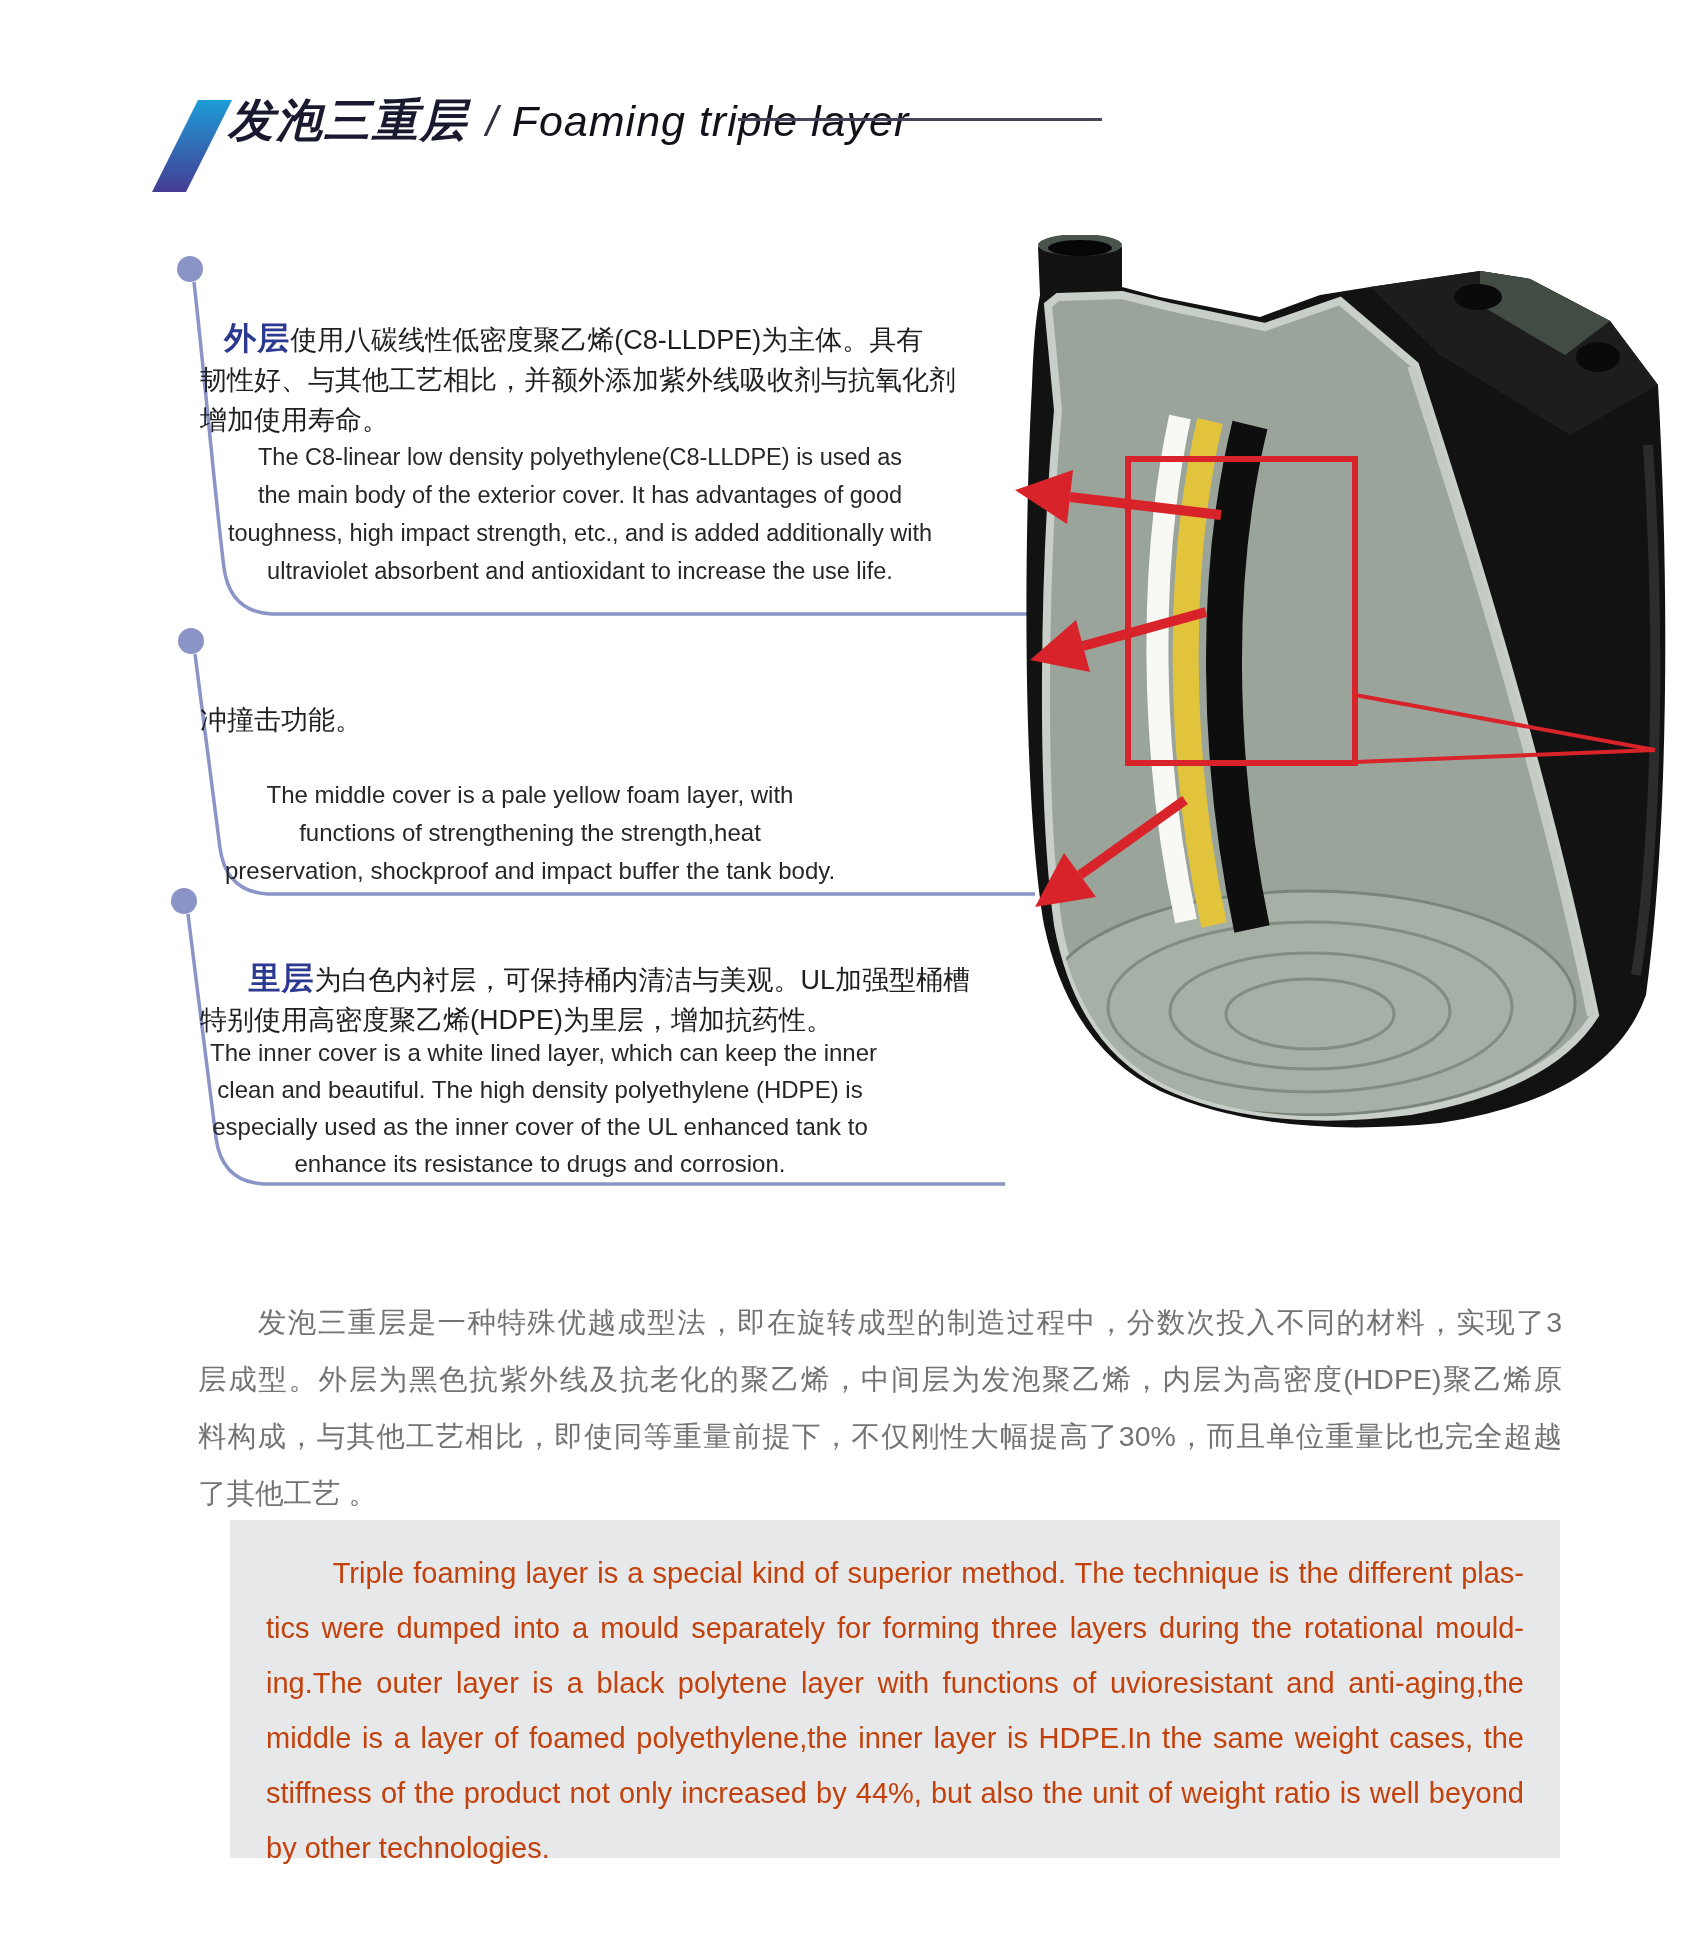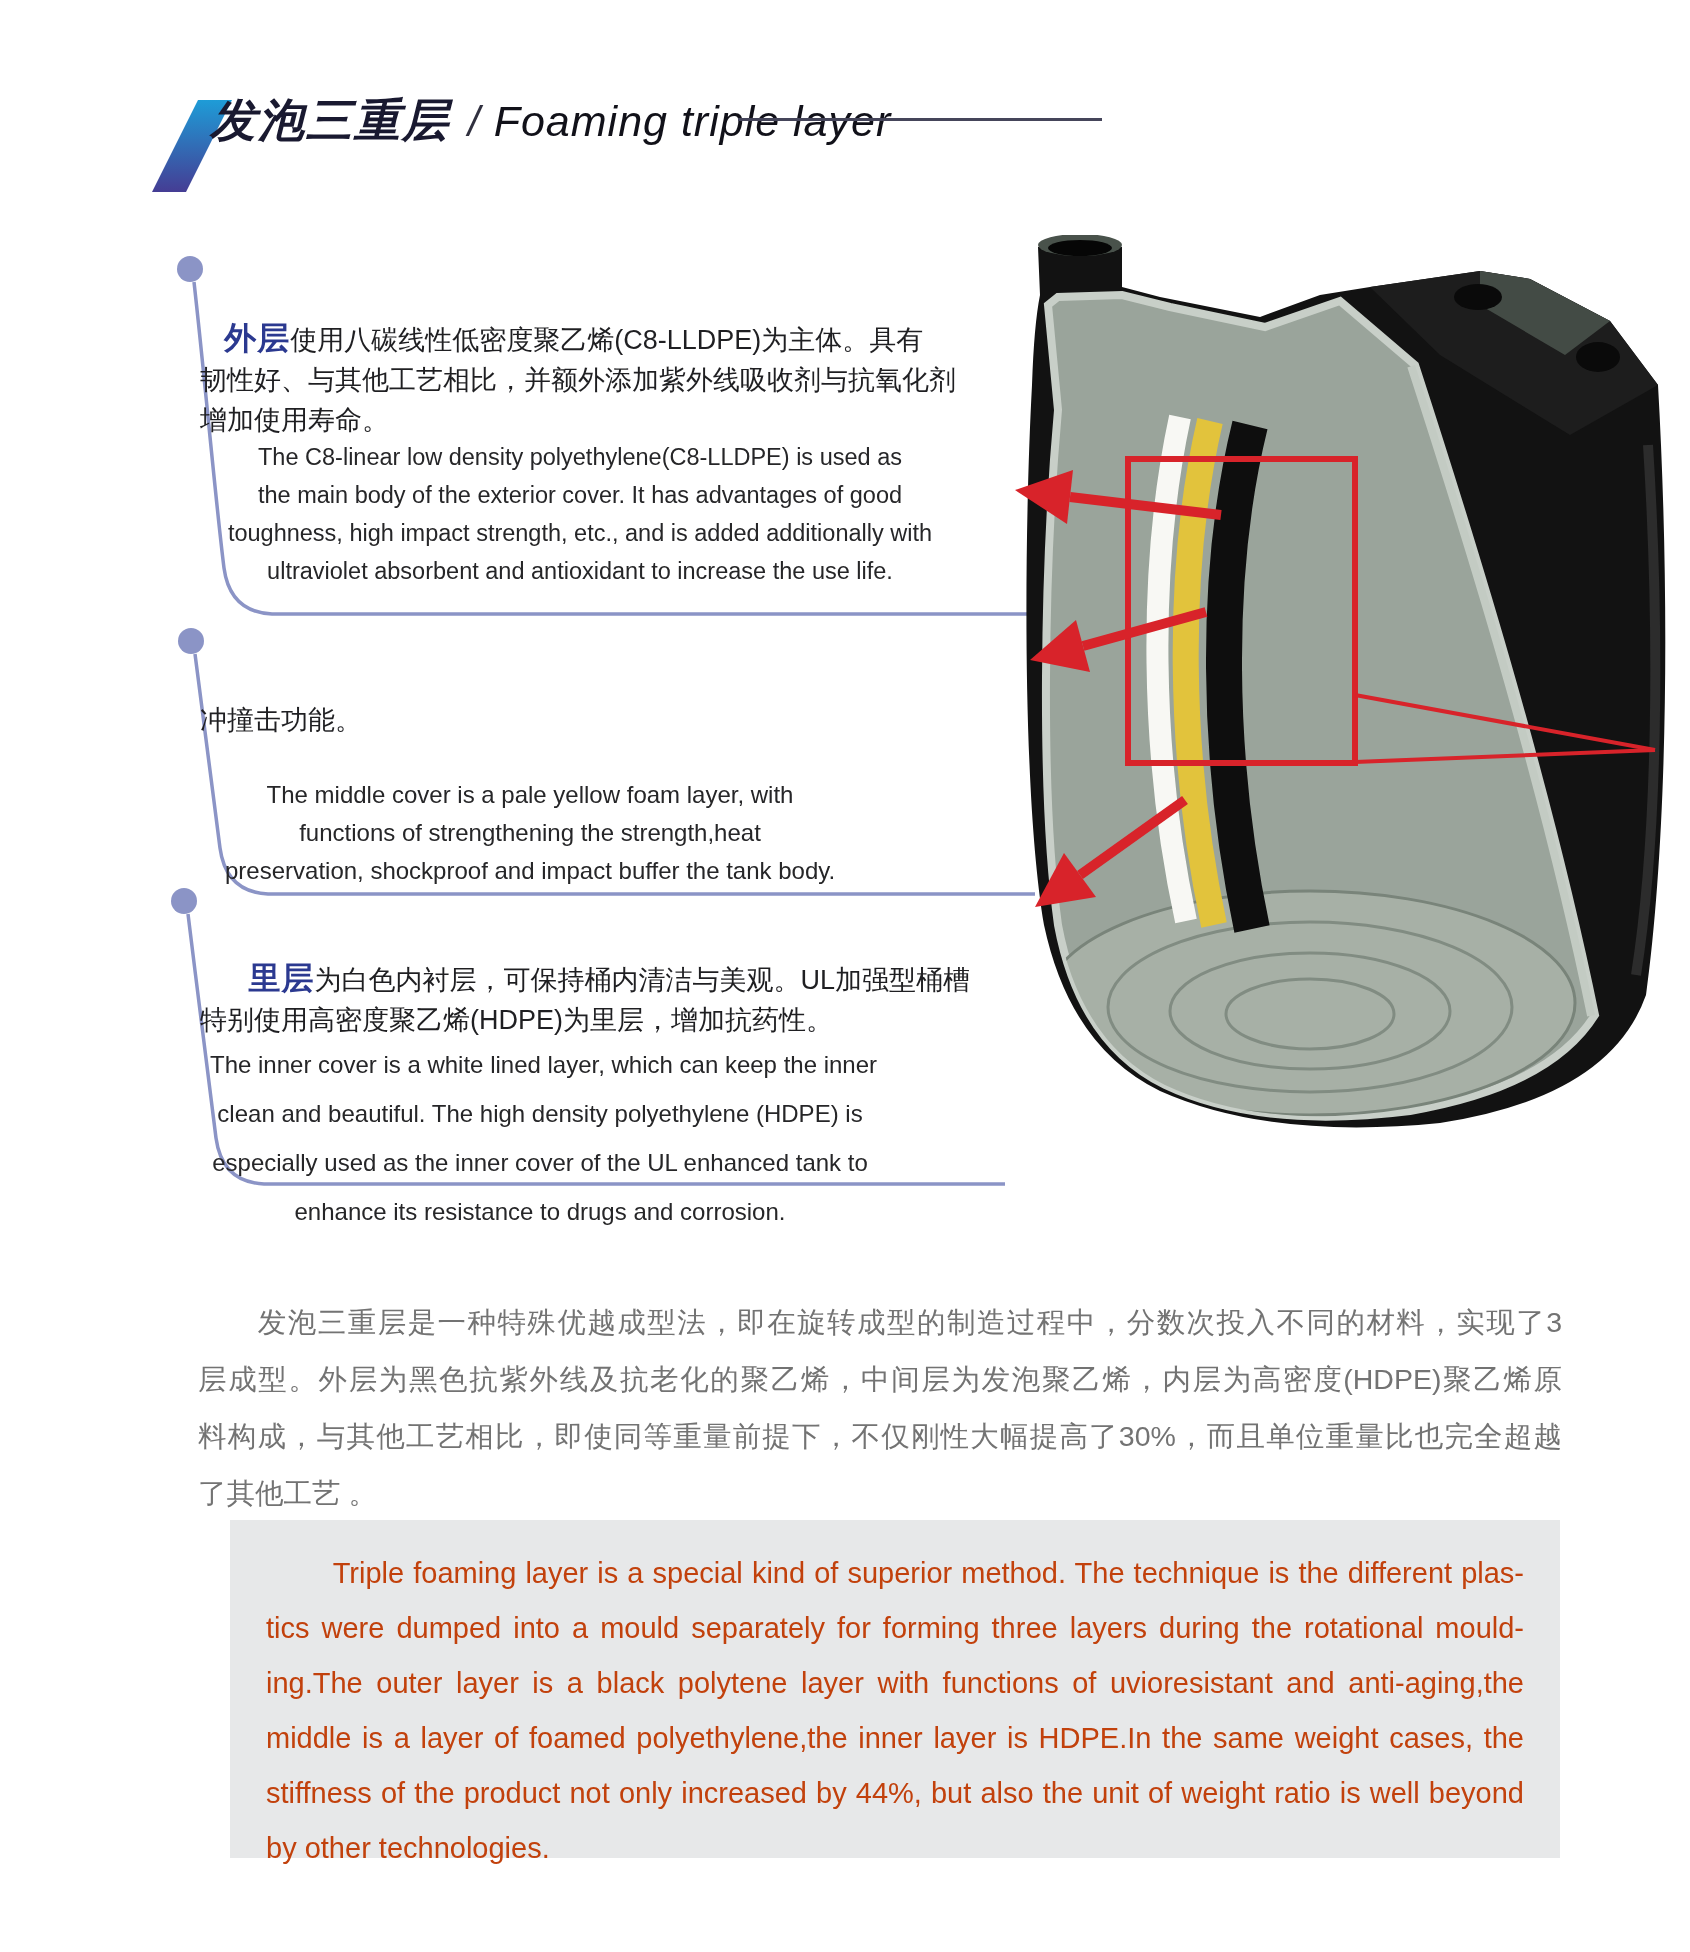--- a/index.html
+++ b/index.html
@@ -2,40 +2,40 @@
 <html><head>
 <meta charset="utf-8">
 <style>
   html,body{margin:0;padding:0;background:#ffffff;}
   body{width:1690px;height:1952px;position:relative;overflow:hidden;
        font-family:"Liberation Sans","DejaVu Sans",sans-serif;color:#222;}
   .abs{position:absolute;}
   
   #header{left:150px;top:88px;width:1200px;height:100px;z-index:4;}
   #header .bar-svg{position:absolute;left:0;top:8px;}
-  #title-row{position:absolute;left:60px;top:2px;white-space:nowrap;}
+  #title-row{position:absolute;left:78px;top:2px;white-space:nowrap;}
   .t-zh{font-size:46px;font-weight:bold;color:#191930;letter-spacing:2px;font-style:italic;}
   .t-sep{font-size:42px;color:#30303f;font-style:italic;margin:0 14px 0 18px;}
   .t-en{font-size:43px;color:#111119;font-style:italic;letter-spacing:1px;}
   #title-rule{position:absolute;left:588px;top:30px;width:364px;height:3px;background:#45455a;}
   
   #deco{left:0;top:0;z-index:0;}
   
   .zh-block{z-index:3;color:#1f1f22;margin-top:12px;}
   .zh-line{font-size:27px;line-height:40px;white-space:nowrap;}
   .zh-line .layer-label{font-size:32px;font-weight:bold;color:#2b3990;letter-spacing:1px;}
   .ind1{text-indent:0.9em;}
   .ind2{text-indent:1.8em;}
   .lines .tline{white-space:nowrap;}
   .en-block{z-index:3;color:#262628;}
   .en-block .tline{white-space:nowrap;}
   .center .tline{text-align:center;}
   #callout1-en .tline{font-size:23.5px;line-height:38px;}
   #callout2-en .tline{font-size:24px;line-height:38px;}
-  #callout3-en .tline{font-size:24px;line-height:37px;margin-top:12px;}
+  #callout3-en .tline{font-size:24px;line-height:37px;}
   
   #summary-zh{left:198px;top:1294px;width:1364px;z-index:3;color:#737373;text-align:center;}
   #summary-zh .tline{font-size:28.5px;line-height:57px;white-space:nowrap;text-align-last:justify;}
   #summary-zh .tline:last-child{text-align-last:left;}
   #summary-zh .tline:first-child{text-indent:2.1em;}
   #gray-panel{left:230px;top:1520px;width:1330px;height:338px;background:#e7e8e9;z-index:2;}
   #summary-en{position:absolute;left:36px;top:26px;width:1258px;color:#c2410c;}
   #summary-en .tline{font-size:29px;line-height:55px;white-space:nowrap;text-align-last:justify;}
   #summary-en .tline:last-child{text-align-last:left;}
   #summary-en .tline:first-child{text-indent:2.3em;}

